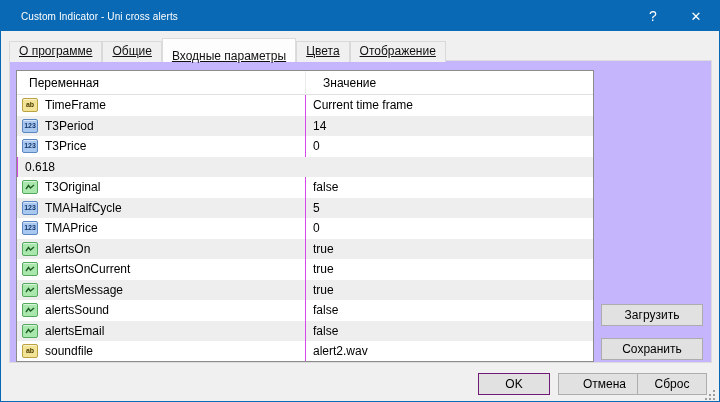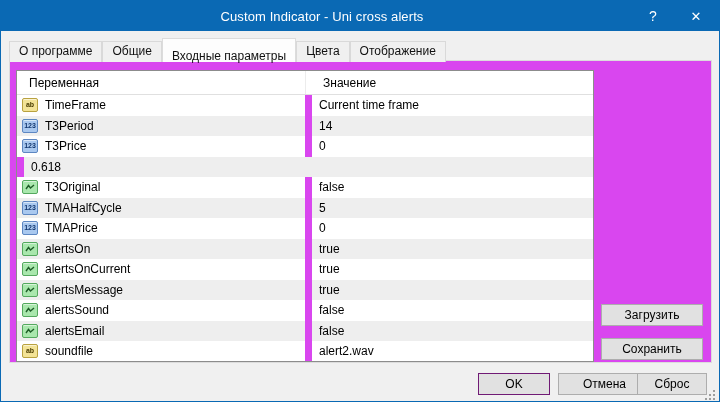--- a/index.html
+++ b/index.html
@@ -6,60 +6,60 @@
   html,body { width:720px; height:402px; font-family:"Liberation Sans", sans-serif; }
   .dialog {
     position:relative; width:720px; height:402px;
     background:#f0f0f0; border:1px solid #0a69b4; overflow:hidden;
   }
   
   .titlebar {
     position:absolute; left:0; top:0; right:0; height:30px;
     background:#0a69b4; display:flex; align-items:center; color:#fff;
   }
-  .titlebar .title { flex:1; font-size:13px; padding-left:10px; letter-spacing:.1px;text-align:center; }
+  .titlebar .title { flex:1; font-size:10px; padding-left:20px; letter-spacing:.1px; }
   .cap-btn {
     width:40px; height:30px; display:flex; align-items:center; justify-content:center;
     font-size:14px; color:#fff; cursor:default;
   }
   .cap-btn.close { width:46px; font-size:13px; }
   
   .tabbar {
     position:absolute; left:8px; top:36px; right:8px; height:24px;
     display:flex; align-items:flex-end; z-index:3;
   }
   .tab {
     height:21px; padding:2px 9px 0 9px; font-size:12px; color:#111;
     background:#f0f0f0; border:1px solid #d9d9d9; border-bottom:none;
-    margin-right:0; white-space:nowrap; margin-bottom:-1px;
+    margin-right:0; white-space:nowrap; margin-bottom:-1px;text-decoration:underline;
   }
   .tab.active {
     height:24px; padding-top:10px; background:#fdfdfd; border-color:#dcdcdc;
     position:relative; z-index:4;
   }
   
   .page {
     position:absolute; left:8px; top:59px; width:703px; height:303px;
-    background:#d946ef; border:1px solid #dcdcdc; z-index:1;
+    background:#c4b5fd; border:1px solid #dcdcdc; z-index:1;
   }
   
   .ptable {
     position:absolute; left:6px; top:9px; width:578px; height:292px;
     background:#fff; border:1px solid #8c8c8c; display:flex; flex-direction:column;
     font-size:12px; color:#000; overflow:hidden;
   }
   .thead { display:flex; height:24px; align-items:center; border-bottom:1px solid #e0e0e0; background:#fff; flex:0 0 auto; }
   .thead .hcell { padding-left:12px; }
   .thead .hcell.name { width:288px; }
   .thead .hcell.value { flex:1; border-left:1px solid #ececec; padding-left:17px; height:100%; display:flex; align-items:center; }
   .tbody { flex:1; display:flex; flex-direction:column; }
   .row { display:flex; height:20.5px; align-items:center; }
   .row:nth-child(even) { background:#eeeeee; }
   .cell.name { width:288px; display:flex; align-items:center; padding-left:5px; height:100%; }
-  .cell.value { flex:1; padding-left:7px; border-left:7px solid #d946ef; height:100%; display:flex; align-items:center; }
+  .cell.value { flex:1; padding-left:7px; border-left:1px solid #d946ef; height:100%; display:flex; align-items:center; }
   .pname { margin-left:7px; }
   
   .type-icon {
     width:16px; height:14px; flex:0 0 auto; border-radius:2px;
     display:flex; align-items:center; justify-content:center;
     font-size:7px; font-weight:bold; line-height:14px;
     box-shadow: inset 0 1px 0 rgba(255,255,255,.55);
   }
   .t-string  { background:#f3e396; border:1px solid #b9a23f; color:#4a3c00; }
   .t-int     { background:#a9c8ef; border:1px solid #5d87c2; color:#12366e; }

